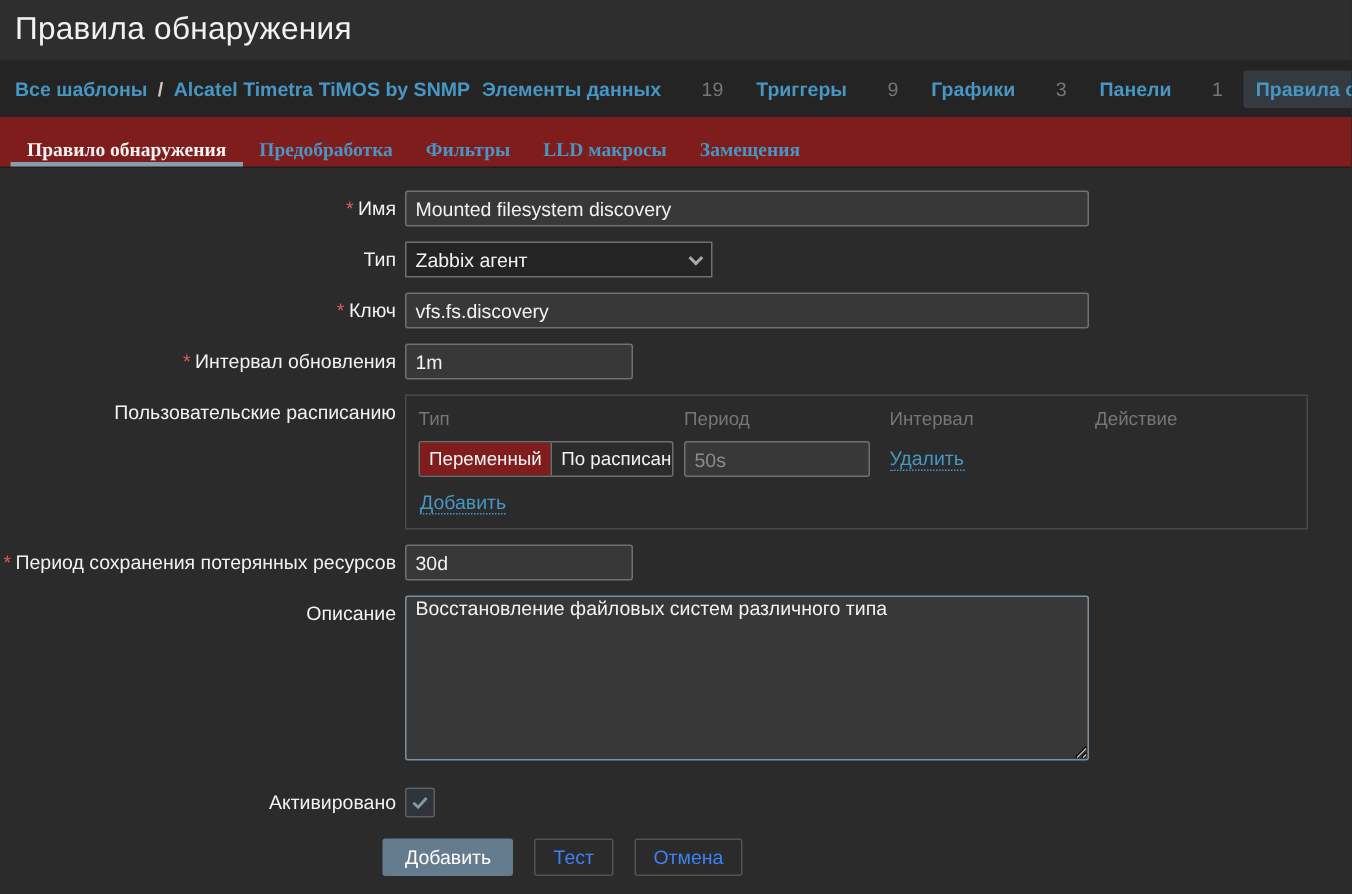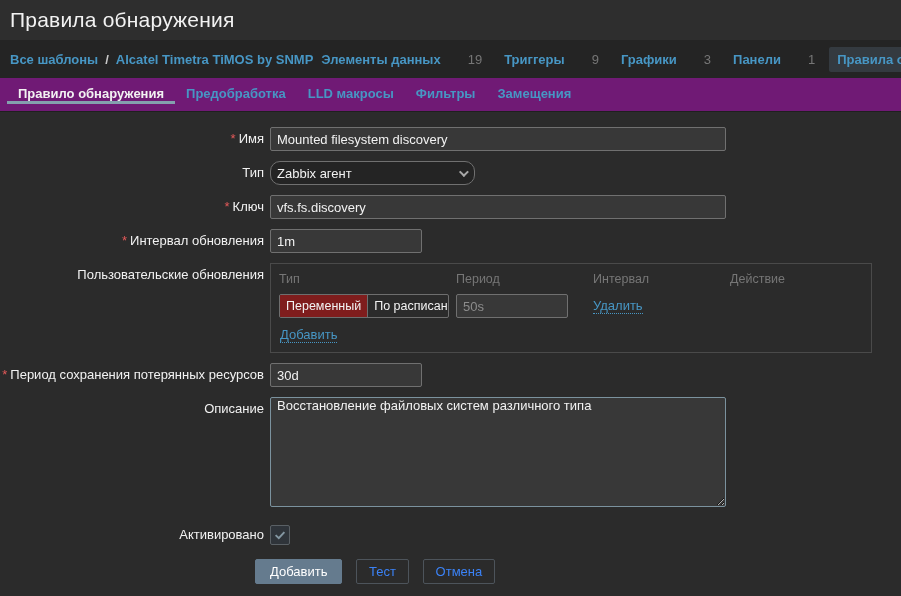--- a/index.html
+++ b/index.html
@@ -17,54 +17,54 @@
   .nav-bar { background: #242424; height: 38px; display: flex; align-items: center; padding: 0 10px; white-space: nowrap; }
   .link { color: #4796c4; cursor: pointer; text-decoration: none; }
   .crumb { font-weight: 700; }
   .crumb-sep { color: #c8c8c8; font-weight: 700; margin: 0 7px; }
   .nav-gap { width: 26px; }
   .nav-item { display: inline-flex; align-items: center; padding: 5px 8px; margin-right: 6px; border-radius: 2px; cursor: pointer; gap: 22px; }
   .nav-item .nav-label { color: #4796c4; font-weight: 700; }
   .nav-item .nav-count { color: #767676; margin-left: 5px; font-weight: 400; }
   .nav-item.selected { background: #343a40; }
   
-  .tab-bar { background: #701a75; height: 34px; display: flex; align-items: center; padding-left: 7px; border-bottom: 1px solid #1f1f1f; }
+  .tab-bar { background: #7f1d1d; height: 34px; display: flex; align-items: flex-end; padding-left: 7px; border-bottom: 1px solid #1f1f1f; font-family: Liberation Serif, serif; }
   .tab { display: flex; align-items: center; padding: 0 11px; font-weight: 700; color: #4796c4; cursor: pointer; border-bottom: 3px solid transparent; }
   .tab.active { color: #f2f2f2; border-bottom-color: #84a0ae; cursor: default; }
   
   .form { padding-top: 15px; }
   .form-row { display: flex; align-items: flex-start; margin-bottom: 10px; }
   .form-label { width: 264px; flex: 0 0 264px; text-align: right; margin-right: 6px; line-height: 24px; color: #f2f2f2; }
   .req { color: #e45959; margin-right: 3px; }
   .input {
     height: 24px; background: #383838; border: 1px solid #707070; border-radius: 2px;
     color: #f2f2f2; font-family: "Liberation Sans", sans-serif; font-size: 13px; padding: 0 6px; outline: none;
   }
   .input.muted { color: #8c8c8c; }
   .w456 { width: 456px; }
   .w205 { width: 205px; }
   .w152 { width: 152px; }
   
   .select {
-    height: 24px; background: #242424; border: 1px solid #707070; border-radius: 10px;
+    height: 24px; background: #242424; border: 1px solid #707070; border-radius: 0;
     display: inline-flex; align-items: center; justify-content: space-between; padding: 0 8px 0 6px; cursor: pointer;
   }
   .chevron { width: 7px; height: 7px; border-right: 2px solid #a8a8a8; border-bottom: 2px solid #a8a8a8; transform: rotate(45deg) translateY(-2px); }
   
   .intervals-box { width: 602px; border: 1px solid #4a4a4a; padding: 5px 8px 9px 8px; }
   .int-grid { display: grid; grid-template-columns: 170px 130px 130px auto; column-gap: 7px; row-gap: 5px; align-items: center; }
   .int-h { color: #767676; font-size: 12.5px; line-height: 20px; }
   .segmented { display: inline-flex; height: 24px; border: 1px solid #6e6e6e; border-radius: 2px; overflow: hidden; width: 170px; }
   .seg {
     flex: 1 1 auto; background: transparent; border: none; color: #f2f2f2; font-family: "Liberation Sans", sans-serif;
     font-size: 12.5px; cursor: pointer; padding: 0 6px; white-space: nowrap;
   }
   .seg.selected { background: #7f1d1d; }
   .seg + .seg { border-left: 1px solid #6e6e6e; }
-  .int-grid .input { width: 112px; }
+  .int-grid .input { width: 124px; }
   .action-link { color: #4796c4; border-bottom: 1px dotted #4796c4; cursor: pointer; text-decoration: none; display: inline-block; line-height: 15px; }
   .add-link-wrap { margin-top: 9px; margin-left: 1px; }
   
   textarea.desc {
     width: 456px; height: 110px; background: #383838; border: 1px solid #7b929e; border-radius: 2px;
     color: #f2f2f2; font-family: "Liberation Sans", sans-serif; font-size: 13px; padding: 0 6px; outline: none; resize: both;
   }
   .row-desc { margin-bottom: 16px; }
   
   .checkbox {
@@ -111,22 +111,22 @@
   <span class="nav-item selected">
     <span class="nav-label">Правила обнаружения</span>
     <span class="nav-count">6</span>
   </span>
 
 </nav>
 
 <div class="tab-bar">
   <div class="tab active">Правило обнаружения</div>
   <div class="tab">Предобработка</div>
+  <div class="tab">Фильтры</div>
   <div class="tab">LLD макросы</div>
-  <div class="tab">Фильтры</div>
   <div class="tab">Замещения</div>
 </div>
 
 <div class="form">
 
   <div class="form-row">
     <div class="form-label">
       <span class="req">*</span><label>Имя</label>
     </div>
     <input class="input w456" value="Mounted filesystem discovery" style="">
@@ -151,21 +151,21 @@
 
   <div class="form-row">
     <div class="form-label">
       <span class="req">*</span><label>Интервал обновления</label>
     </div>
     <input class="input w152" value="1m" style="">
   </div>
 
   <div class="form-row">
     <div class="form-label">
-      <label>Пользовательские обновления</label>
+      <label>Пользовательские расписанию</label>
     </div>
     <div class="intervals-box">
       <div class="int-grid">
         <div class="int-h">Тип</div>
         <div class="int-h">Период</div>
         <div class="int-h">Интервал</div>
         <div class="int-h">Действие</div>
         <div class="segmented">
           <button class="seg selected">Переменный</button>
           <button class="seg">По расписанию</button>

